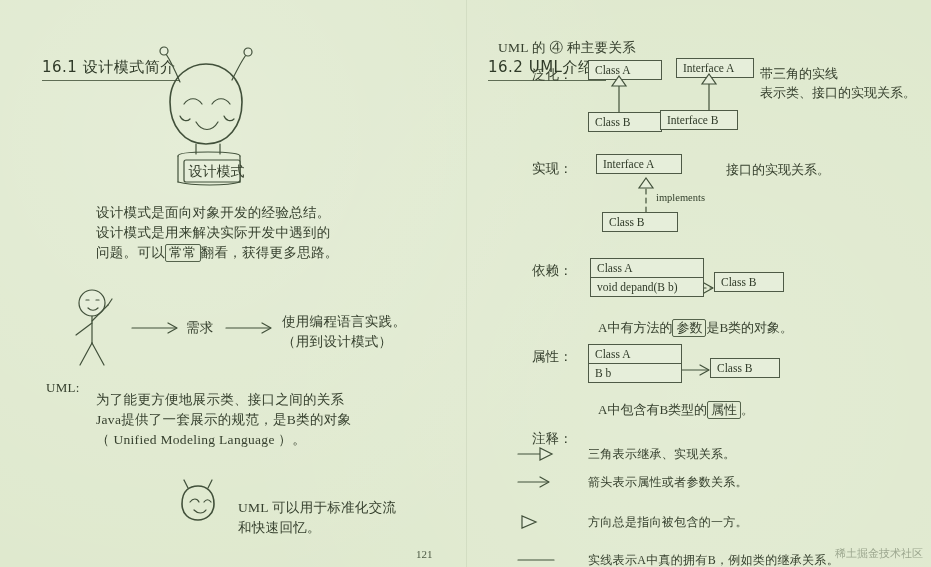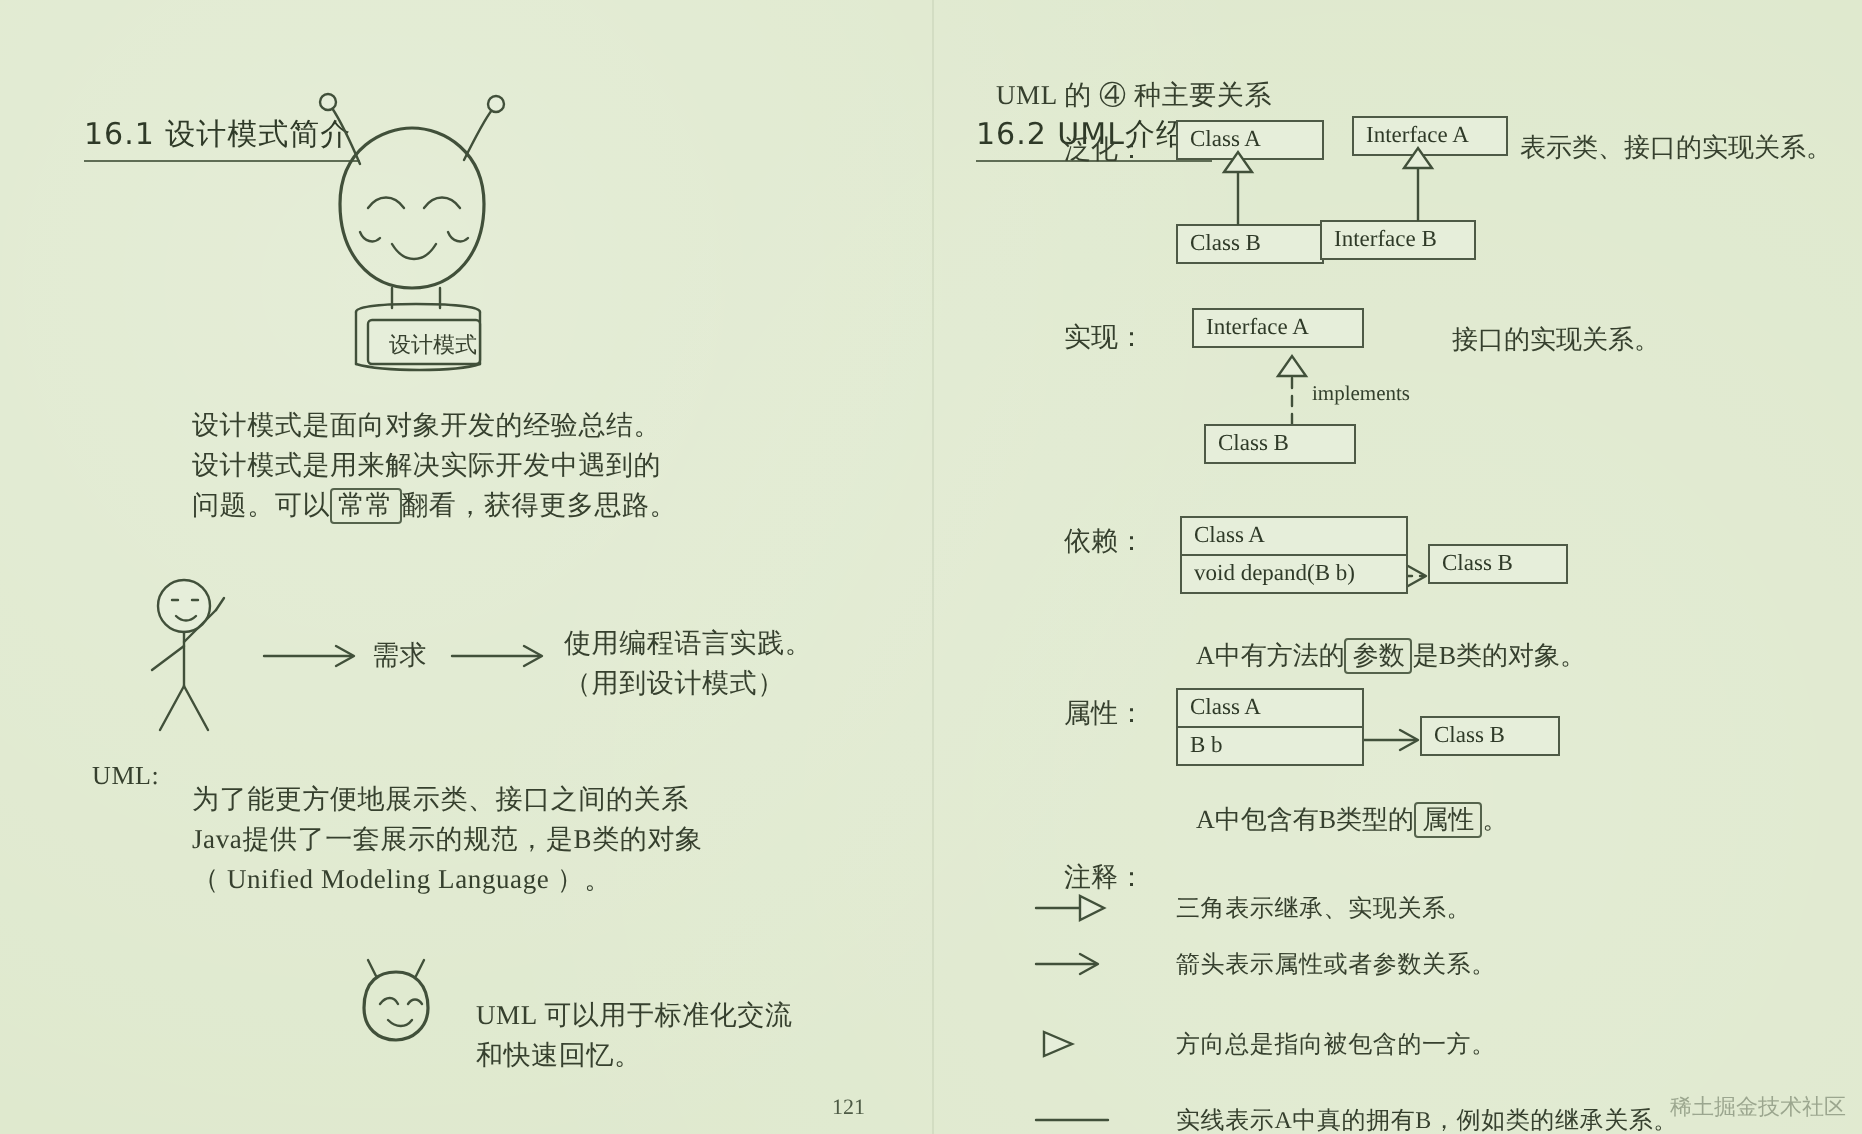--- a/index.html
+++ b/index.html
@@ -109,21 +109,21 @@
 
         <path class="stroke" d="M56 102 L56 112"></path>
         <path class="stroke" d="M80 102 L80 112"></path>
         <path class="stroke" d="M38 114 C38 112 44 110 68 110 C92 110 100 112 100 114"></path>
         <path class="stroke" d="M38 114 L38 140"></path>
         <path class="stroke" d="M100 114 L100 140"></path>
         <path class="stroke" d="M38 140 C52 144 88 144 100 140"></path>
 
         <rect x="44" y="118" width="56" height="22" rx="2" class="fillnone"></rect>
       </svg>
-      <div style="position:absolute;left:44px;top:119px;width:65px;height:22px;display:flex;align-items:center;justify-content:center;font-size:11px;">设计模式</div>
+      <div style="position:absolute;left:44px;top:119px;width:65px;height:22px;display:flex;align-items:center;justify-content:center;font-size:14px;">设计模式</div>
     </div>
 
     <div class="para1 txt">
       <span class="lineA">设计模式是面向对象开发的经验总结。</span>
       <span class="lineA">设计模式是用来解决实际开发中遇到的</span>
       <span>问题。可以</span><span class="boxed">常常</span><span>翻看，获得更多思路。</span>
     </div>
 
     <div class="person">
       <svg width="74" height="86" viewBox="0 0 74 86">
@@ -205,20 +205,21 @@
       <path class="fillnone" d="M169 188 L183 188 L176 178 Z"></path>
 
       <path class="stroke" stroke-dasharray="5 4" d="M186 288 L242 288"></path>
       <path class="stroke" d="M234 283 L243 288 L234 293"></path>
 
       <path class="stroke" d="M178 370 L238 370"></path>
       <path class="stroke" d="M230 365 L239 370 L230 375"></path>
     </svg>
 
     <div class="note" style="left:290px;top:64px;">
+      <div>带三角的实线</div>
       <div>表示类、接口的实现关系。</div>
     </div>
 
     <div class="rowlabel" style="left:62px;top:160px;">实现：</div>
     <div class="umlbox" style="left:126px;top:154px;width:72px;">Interface A</div>
     <div class="umlbox" style="left:132px;top:212px;width:62px;">Class B</div>
     <div class="tiny" style="left:186px;top:192px;">implements</div>
     <div class="note" style="left:256px;top:160px;">接口的实现关系。</div>
 
     <div class="rowlabel" style="left:62px;top:262px;">依赖：</div>

